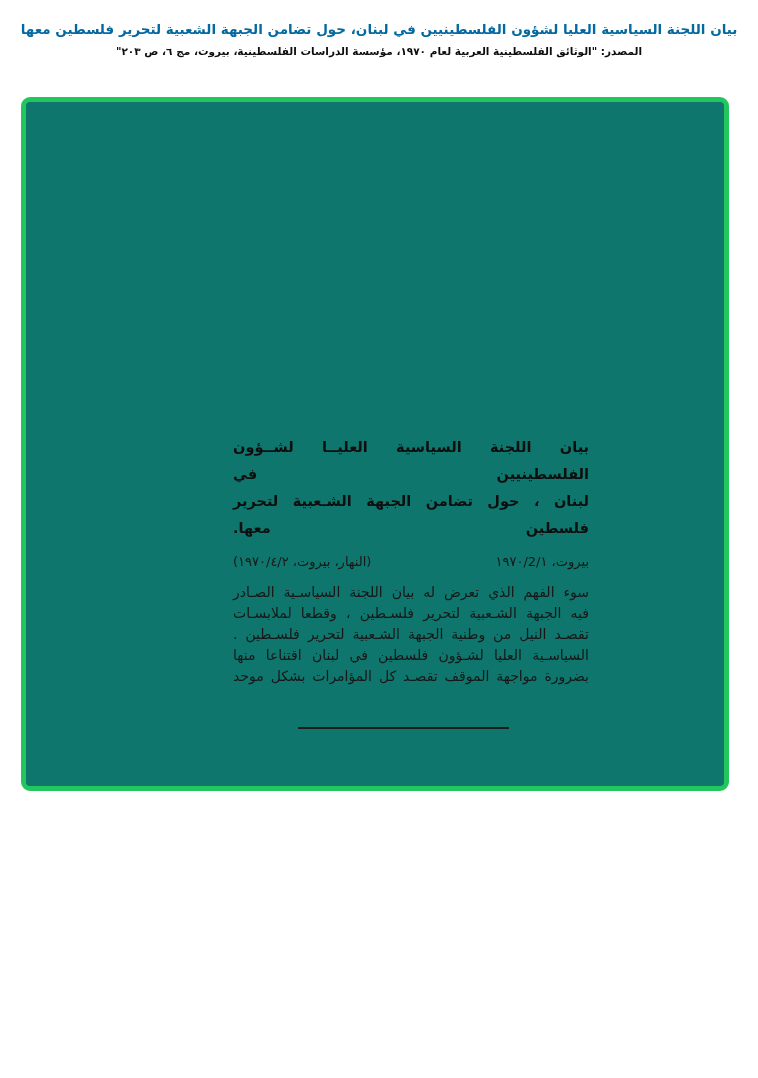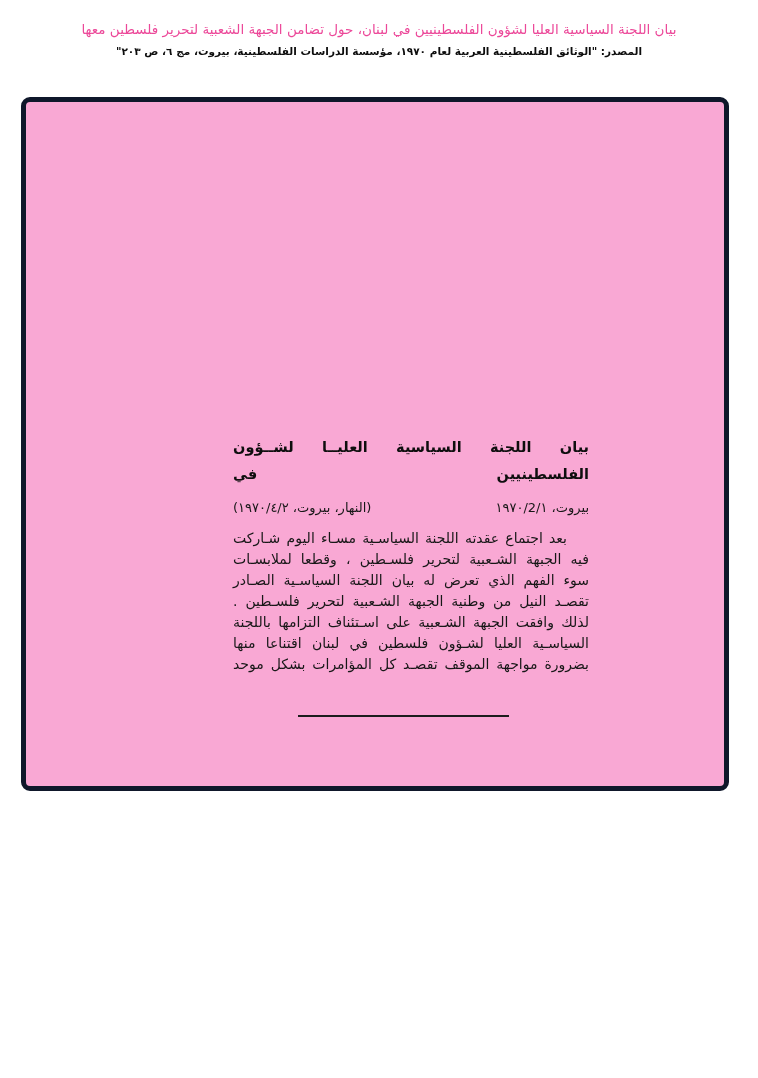--- a/index.html
+++ b/index.html
@@ -18,42 +18,42 @@
   .page-header {
     position: absolute;
     top: 21px;
     left: 0;
     width: 758px;
     text-align: center;
   }
   .header-title {
     direction: rtl;
     font-size: 13.5px;
-    font-weight: normal;
+    font-weight: bold;
     white-space: nowrap;
-    color: #ec4899;
+    color: #0369a1;
   }
   .header-source {
     direction: rtl;
     margin-top: 8px;
     font-size: 10.5px;
     font-weight: bold;
     white-space: nowrap;
     color: #0d0d0d;
   }
   .frame {
     position: absolute;
     left: 21px;
     top: 97px;
     width: 708px;
     height: 694px;
     box-sizing: border-box;
-    border: 5px solid #0f172a;
+    border: 5px solid #22c55e;
     border-radius: 9px;
-    background: #f9a8d4;
+    background: #0f766e;
   }
   .doc {
     position: absolute;
     left: 207px;
     top: 332px;
     width: 356px;
     direction: rtl;
   }
   .title-line {
     font-weight: bold;
@@ -107,33 +107,32 @@
 <div class="page-header">
   <div class="header-title">بيان اللجنة السياسية العليا لشؤون الفلسطينيين في لبنان، حول تضامن الجبهة الشعبية لتحرير فلسطين معها</div>
   <div class="header-source">المصدر: "الوثائق الفلسطينية العربية لعام ١٩٧٠، مؤسسة الدراسات الفلسطينية، بيروت، مج ٦، ص ٢٠٣"</div>
 </div>
 
 <div class="frame">
   <div class="doc">
 
     <div class="doc-title">
       <div class="title-line">بيان اللجنة السياسية العليــا لشــؤون الفلسطينيين في</div>
+      <div class="title-line">لبنان ، حول تضامن الجبهة الشـعبية لتحرير فلسطين معها.</div>
     </div>
 
     <div class="dateline">
       <span>بيروت، ١٩٧٠/2/١</span>
       <span>(النهار، بيروت، ١٩٧٠/٤/٢)</span>
     </div>
 
     <div class="para">
-      <div class="pline indent">بعد اجتماع عقدته اللجنة السياسـية مسـاء اليوم شـاركت</div>
+      <div class="pline">سوء الفهم الذي تعرض له بيان اللجنة السياسـية الصـادر</div>
       <div class="pline">فيه الجبهة الشـعبية لتحرير فلسـطين ، وقطعا لملابسـات</div>
-      <div class="pline">سوء الفهم الذي تعرض له بيان اللجنة السياسـية الصـادر</div>
       <div class="pline">تقصـد النيل من وطنية الجبهة الشـعبية لتحرير فلسـطين .</div>
-      <div class="pline">لذلك وافقت الجبهة الشـعبية على اسـتئناف التزامها باللجنة</div>
       <div class="pline">السياسـية العليا لشـؤون فلسطين في لبنان اقتناعا منها</div>
       <div class="pline">بضرورة مواجهة الموقف تقصـد كل المؤامرات بشكل موحد</div>
     </div>
 
     <div class="divider"></div>
 
   </div>
 </div>
 
 </body></html>

